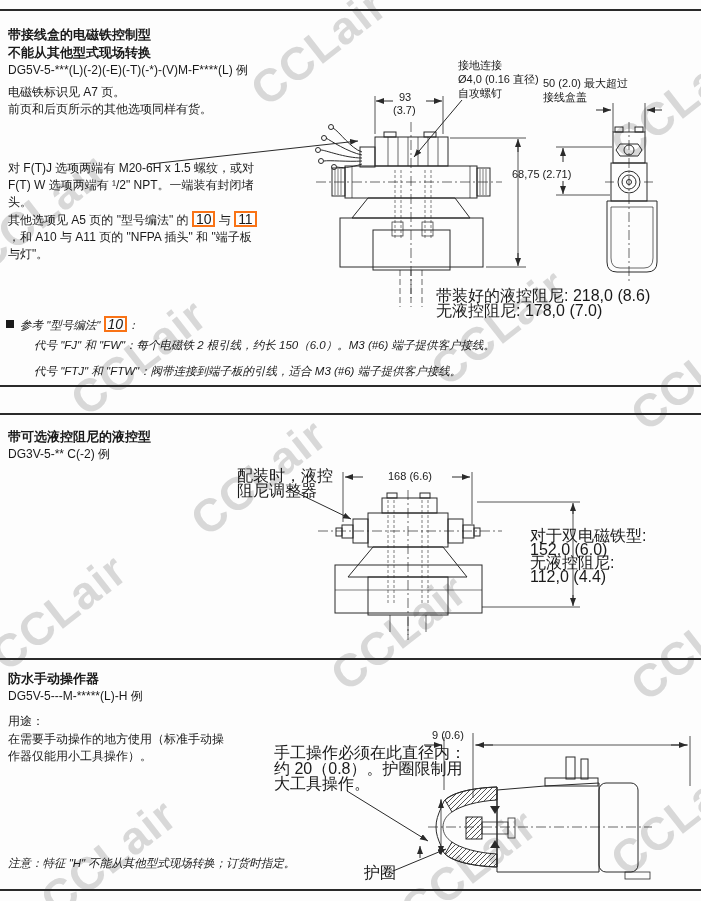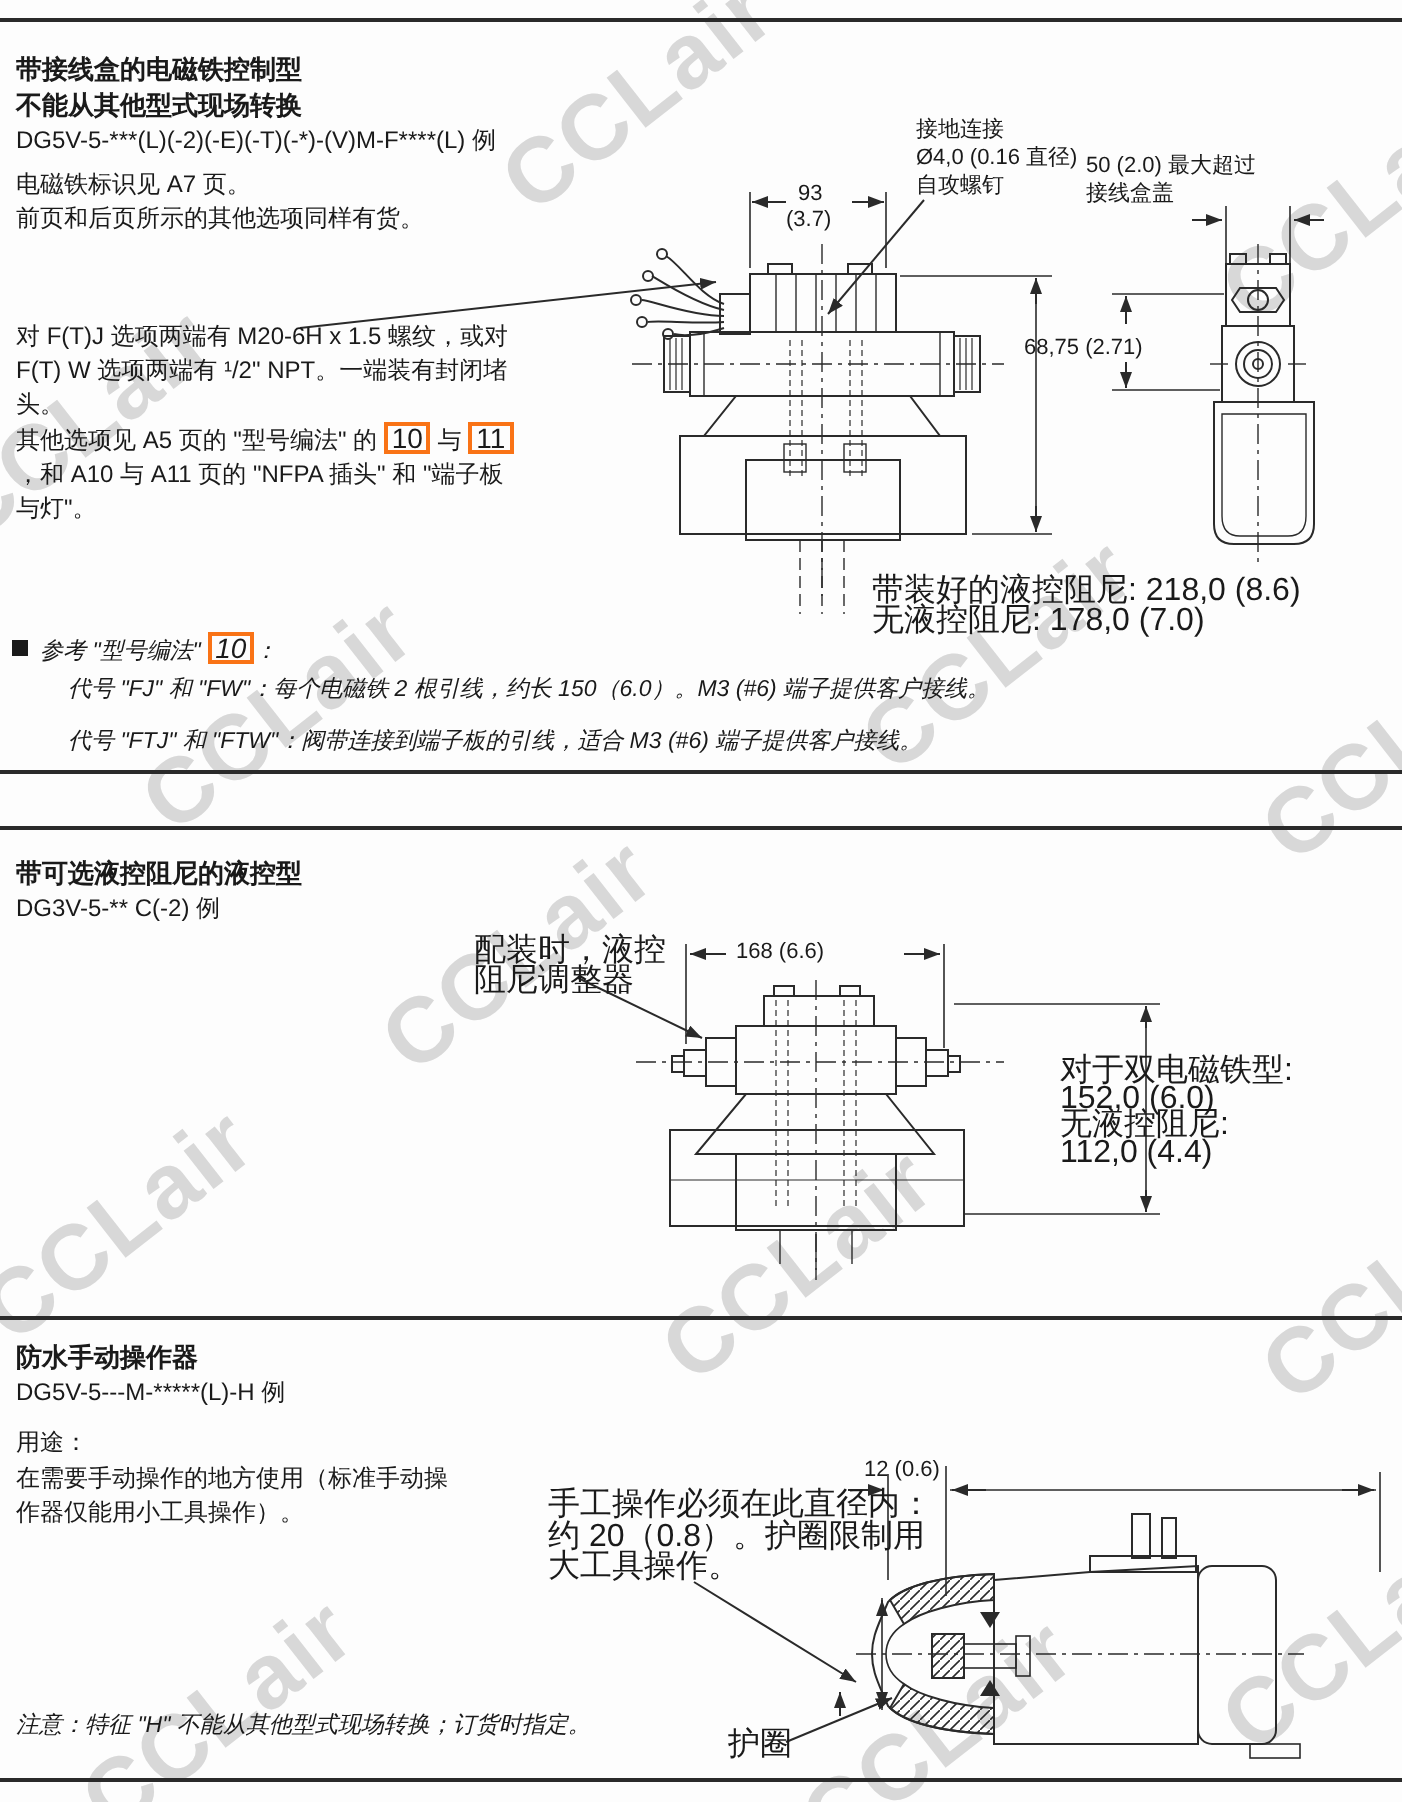--- a/index.html
+++ b/index.html
@@ -81,37 +81,37 @@
   <div class="txt it" style="left:34px;top:363px">代号 "FTJ" 和 "FTW"：阀带连接到端子板的引线，适合 M3 (#6) 端子提供客户接线。</div>
 
   <div class="txt bold" style="left:8px;top:428px">带可选液控阻尼的液控型</div>
   <div class="txt" style="left:8px;top:446px">DG3V-5-** C(-2) 例</div>
 
   <div class="txt sm2" style="left:237px;top:468px;line-height:15px">
     <span>配装时，液控</span><br>
     <span>阻尼调整器</span>
   </div>
 
-  <div class="txt sm" style="left:368px;top:469px;width:64px;text-align:left">168 (6.6)</div>
+  <div class="txt sm" style="left:368px;top:469px;width:64px;text-align:right">168 (6.6)</div>
 
   <div class="txt sm2" style="left:530px;top:529px;line-height:13.5px">
     <span>对于双电磁铁型:</span><br>
     <span>152,0 (6.0)</span><br>
     <span>无液控阻尼:</span><br>
     <span>112,0 (4.4)</span>
   </div>
 
   <div class="txt bold" style="left:8px;top:670px">防水手动操作器</div>
   <div class="txt" style="left:8px;top:688px">DG5V-5---M-*****(L)-H 例</div>
   <div class="txt" style="left:8px;top:713px">用途：</div>
   <div class="txt" style="left:8px;top:731px">在需要手动操作的地方使用（标准手动操</div>
   <div class="txt" style="left:8px;top:748px">作器仅能用小工具操作）。</div>
 
 
-  <div class="txt sm" style="left:432px;top:728px">12 (0.6)</div>
+  <div class="txt sm" style="left:432px;top:728px">9 (0.6)</div>
 
   <div class="txt sm2" style="left:274px;top:745px;line-height:15.5px">
     <span>手工操作必须在此直径内：</span><br>
     <span>约 20（0.8）。护圈限制用</span><br>
     <span>大工具操作。</span>
   </div>
 
   <div class="txt sm2" style="left:364px;top:866px">护圈</div>
   <div class="txt it" style="left:8px;top:855px">注意：特征 "H" 不能从其他型式现场转换；订货时指定。</div>
 

